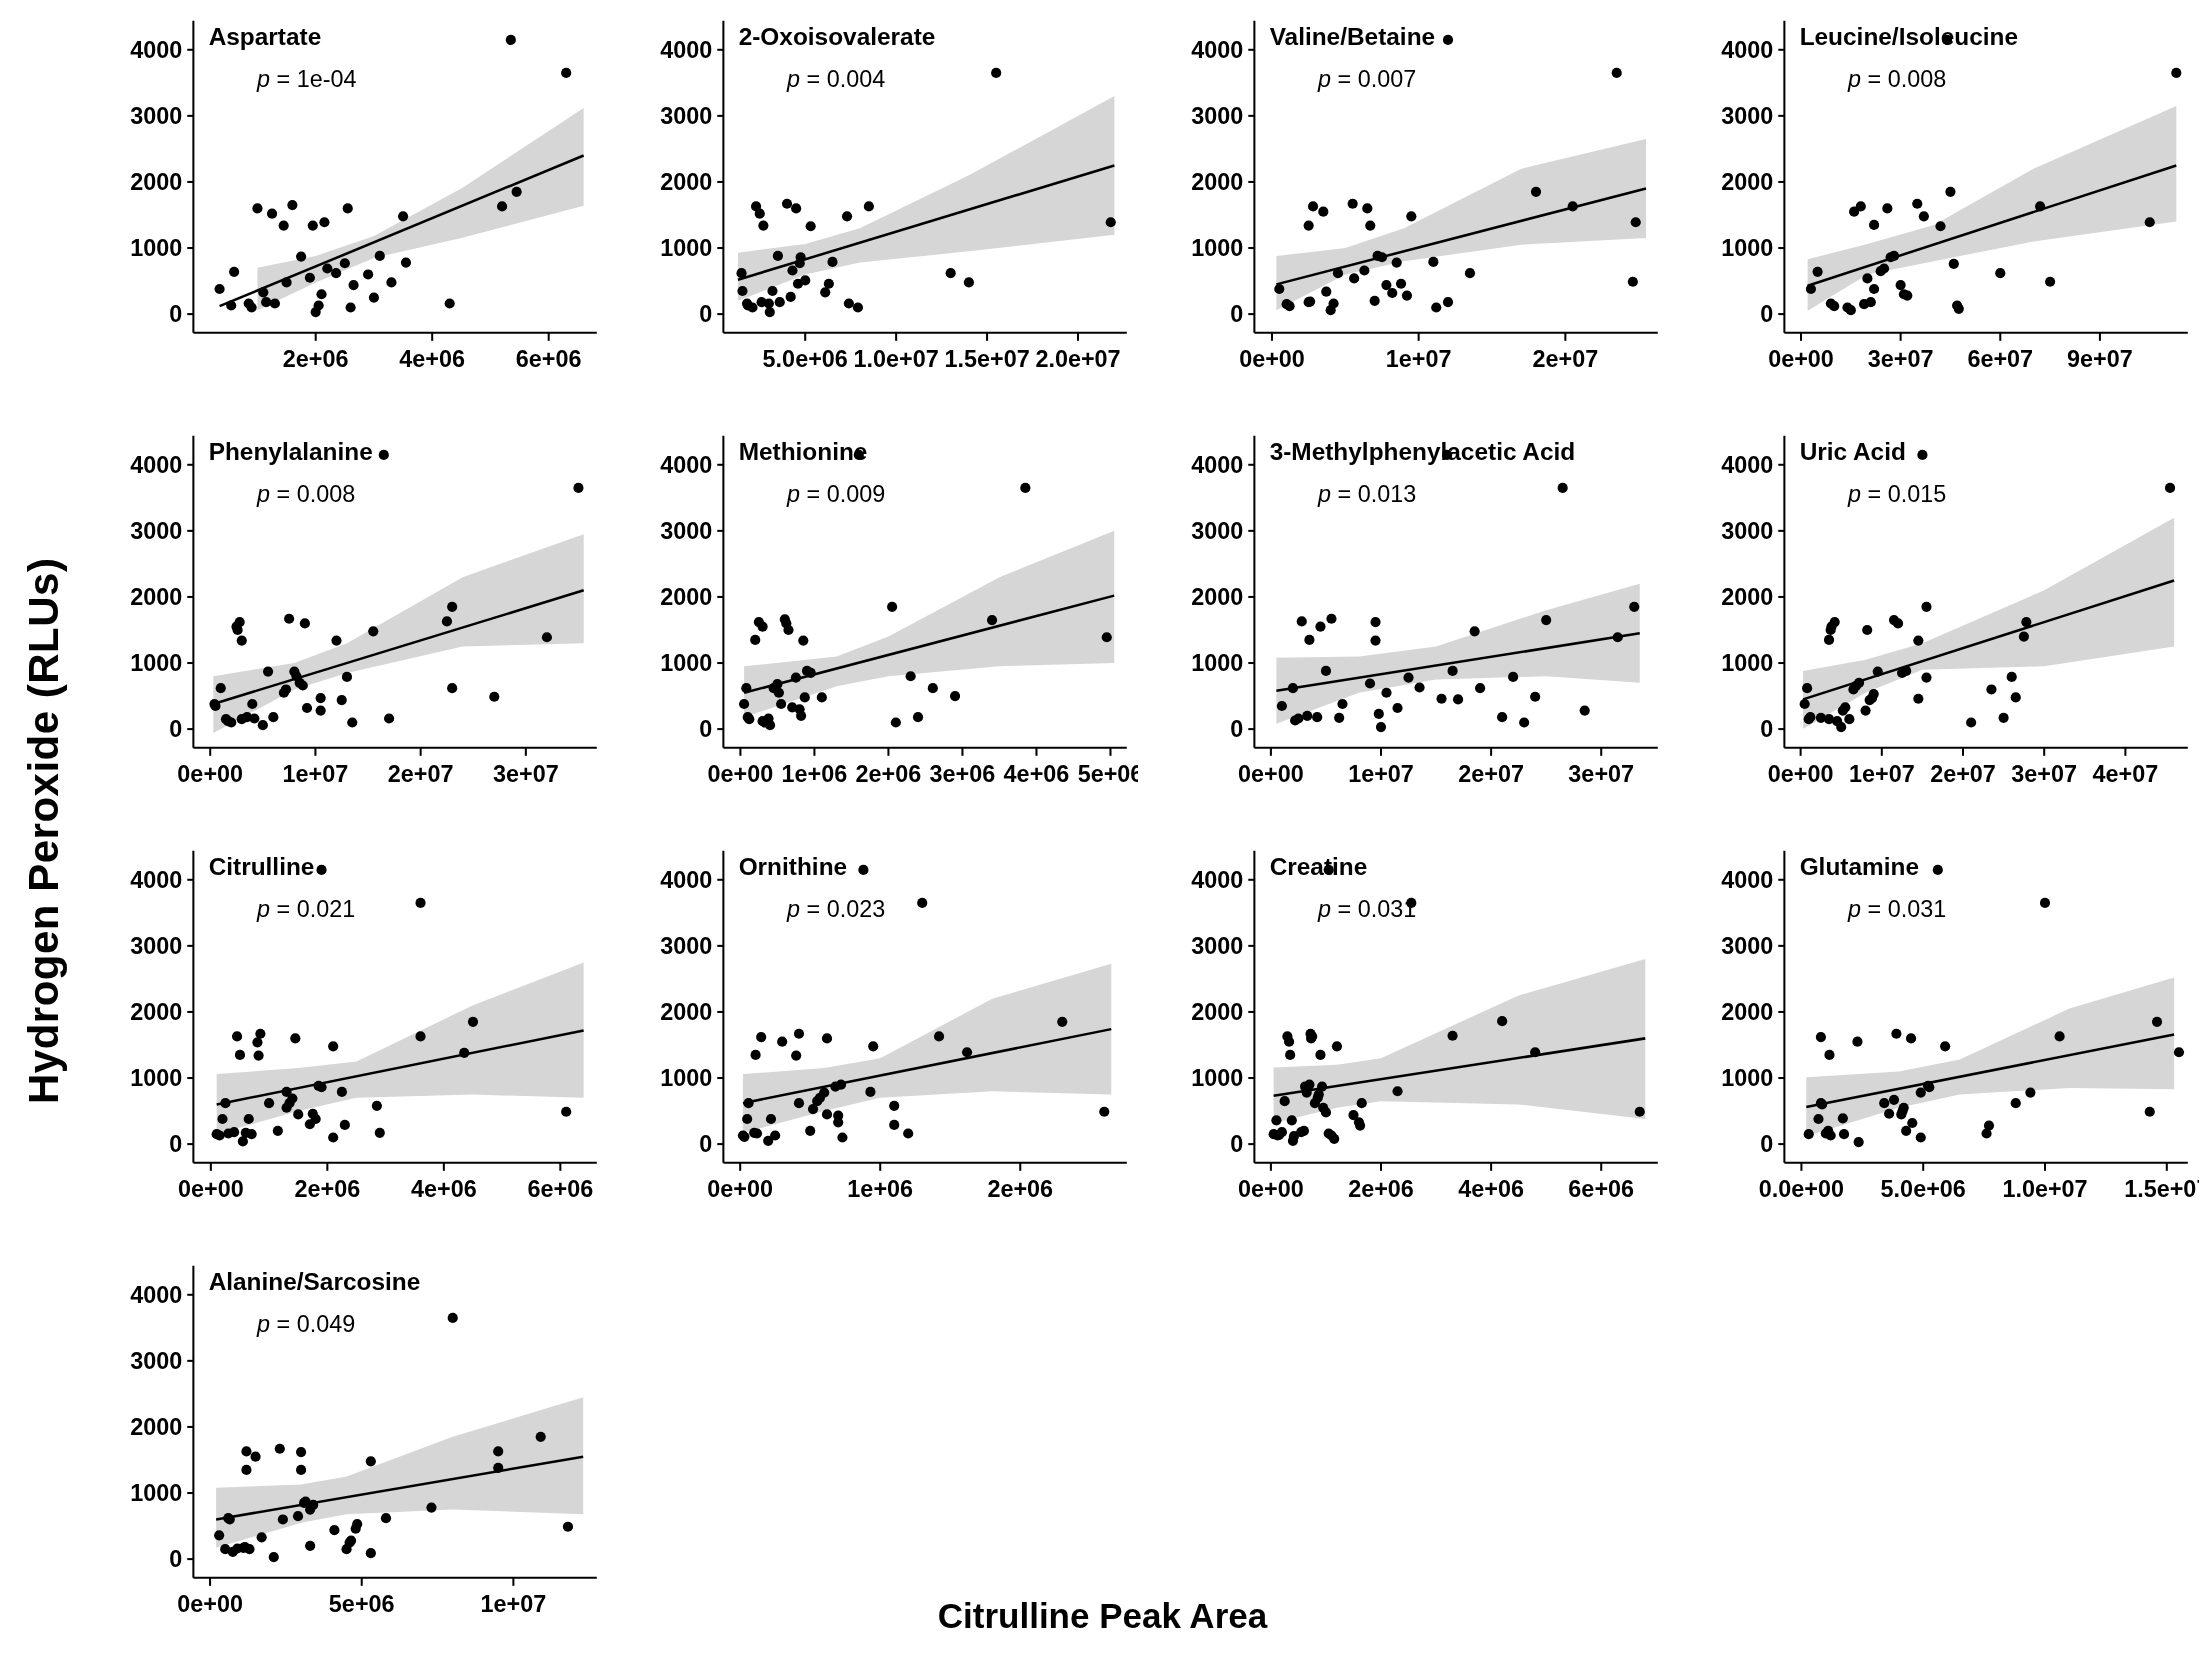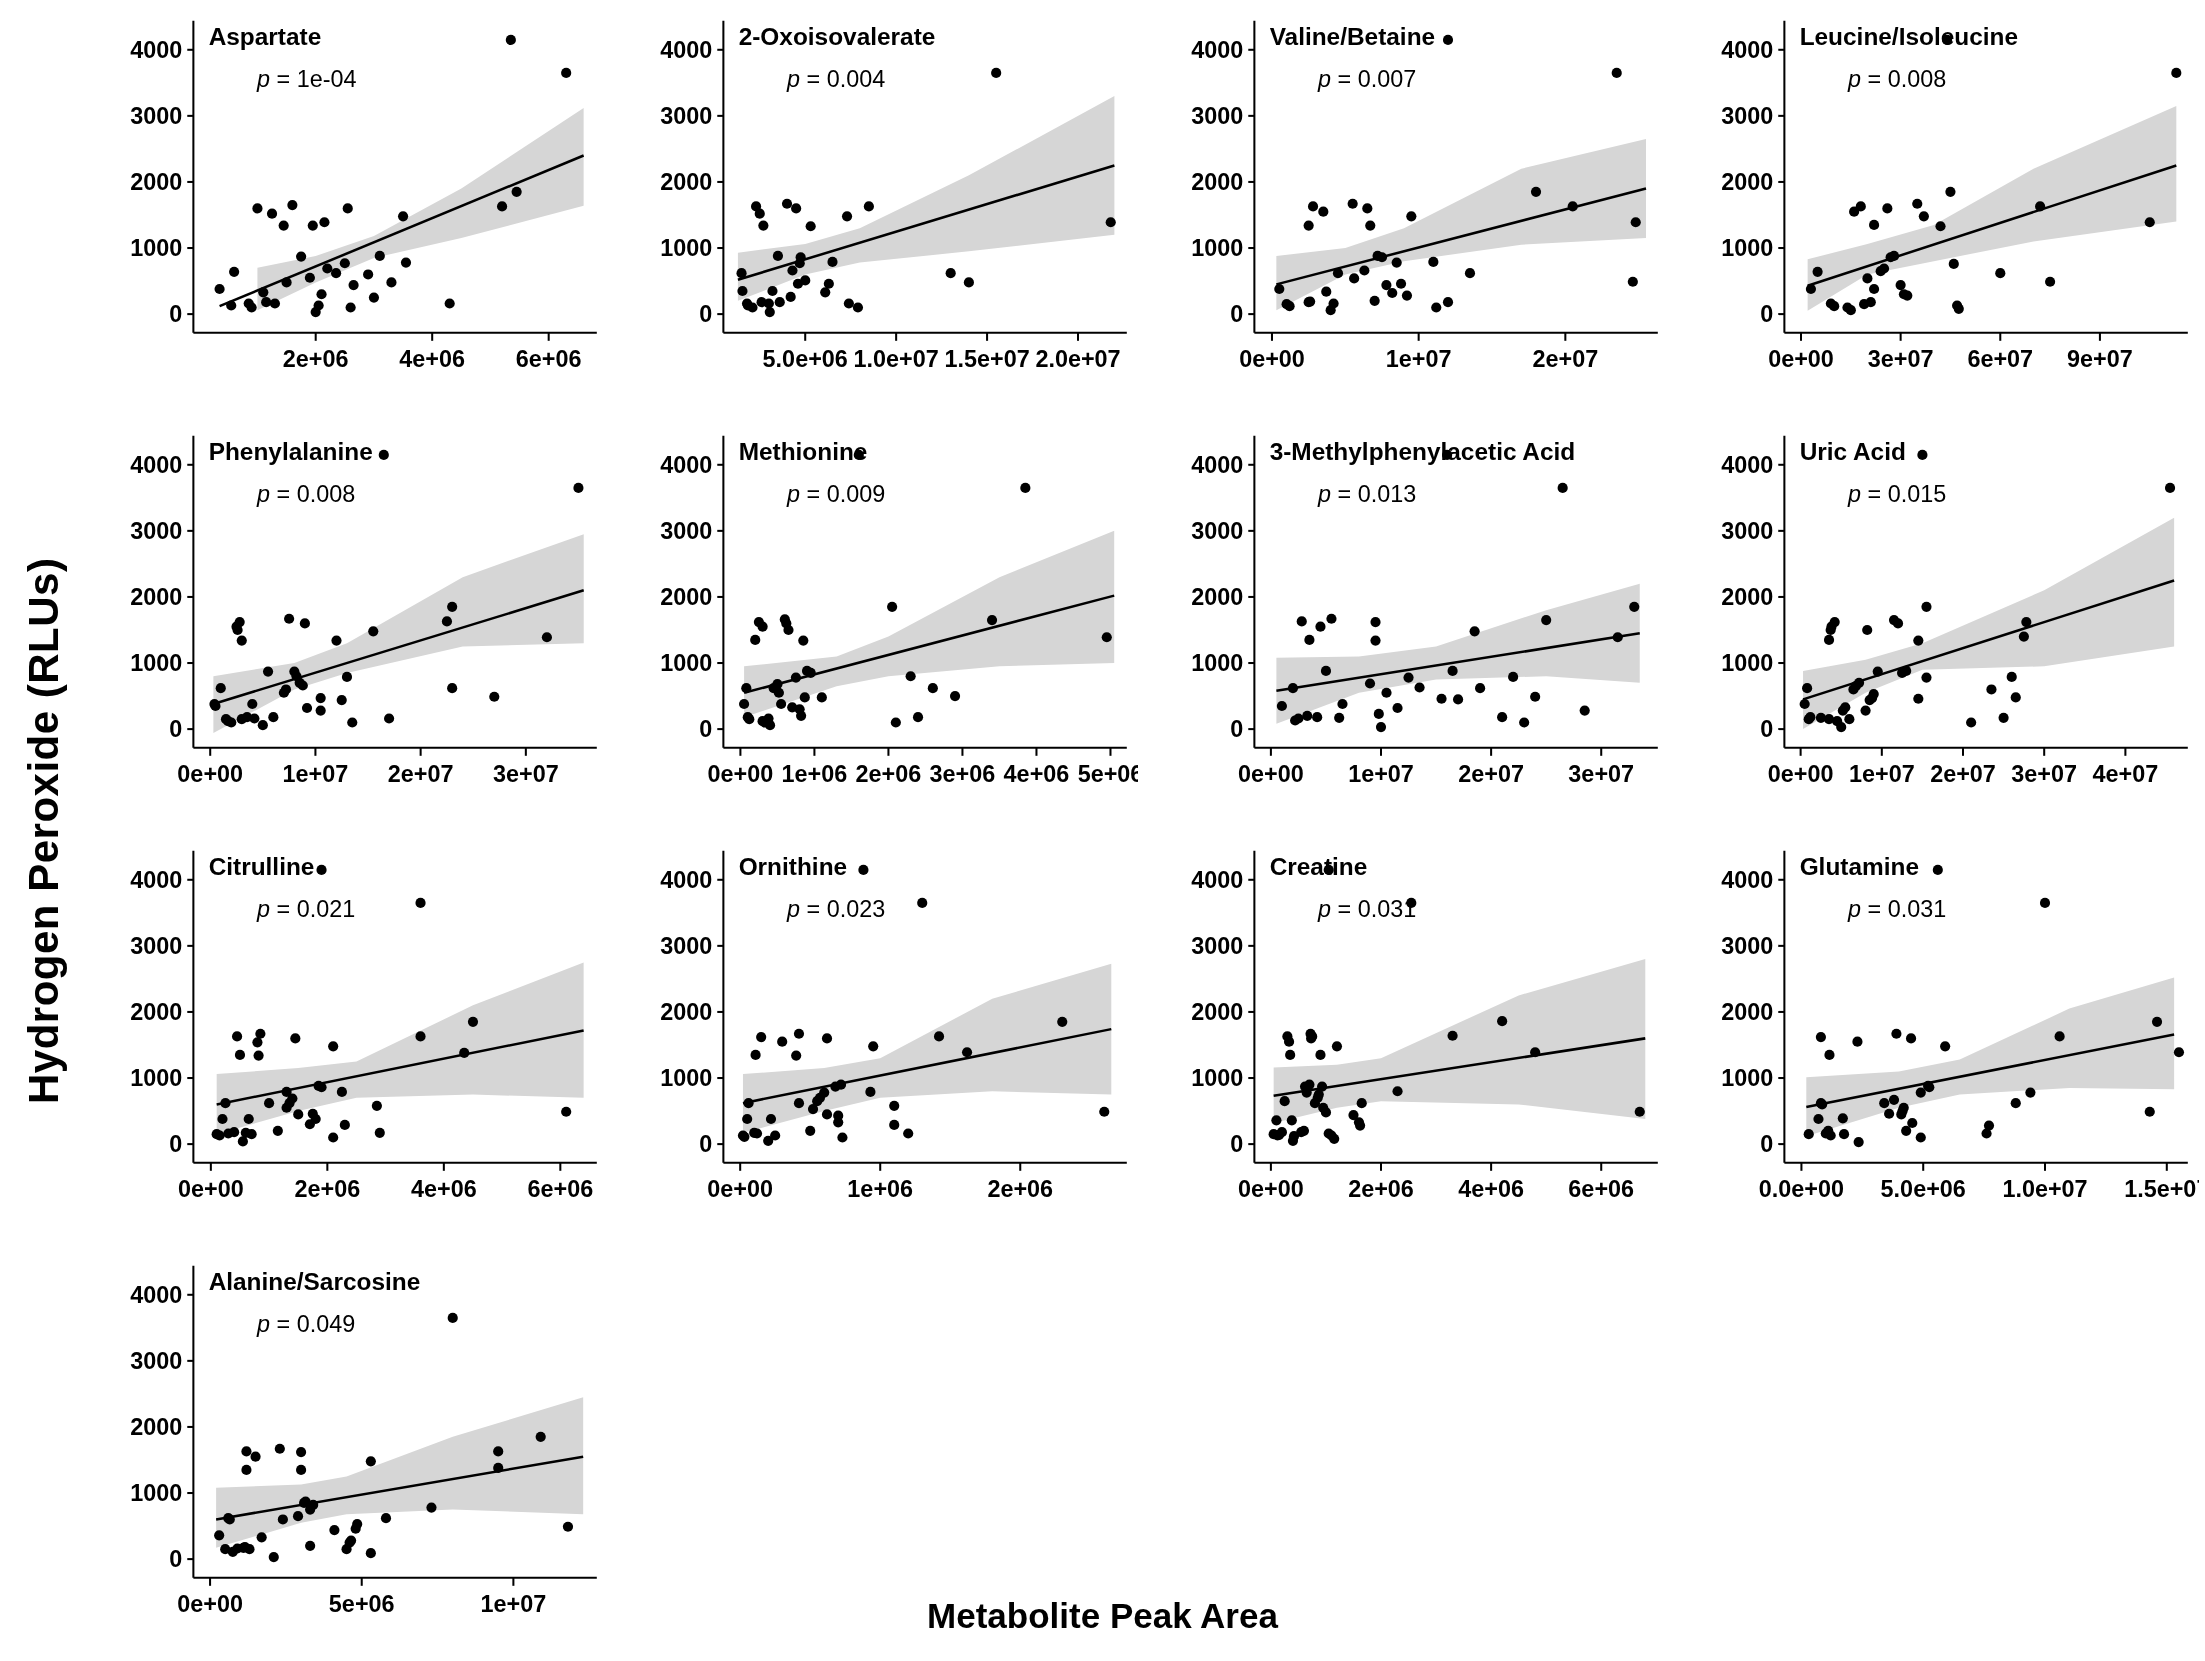--- a/index.html
+++ b/index.html
@@ -840,14 +840,14 @@
       <line x1="247.79245283018867" y1="648" x2="247.79245283018867" y2="664" stroke="#000000" stroke-width="4"></line>
       <text x="247.79245283018867" y="716" text-anchor="middle" font-size="46" font-weight="bold" fill="#000">0e+00</text>
       <line x1="545.9056603773586" y1="648" x2="545.9056603773586" y2="664" stroke="#000000" stroke-width="4"></line>
       <text x="545.9056603773586" y="716" text-anchor="middle" font-size="46" font-weight="bold" fill="#000">5e+06</text>
       <line x1="844.0188679245283" y1="648" x2="844.0188679245283" y2="664" stroke="#000000" stroke-width="4"></line>
       <text x="844.0188679245283" y="716" text-anchor="middle" font-size="46" font-weight="bold" fill="#000">1e+07</text>
       <text x="245" y="82" font-size="48" font-weight="bold" fill="#000">Alanine/Sarcosine</text>
       <text x="340" y="165" font-size="46" fill="#000"><tspan font-style="italic">p</tspan><tspan> = 0.049</tspan></text>
     </svg>
   </div>
-<div class="xlab">Metabolite Peak Area</div>
+<div class="xlab">Citrulline Peak Area</div>
 
 
 </body></html>

